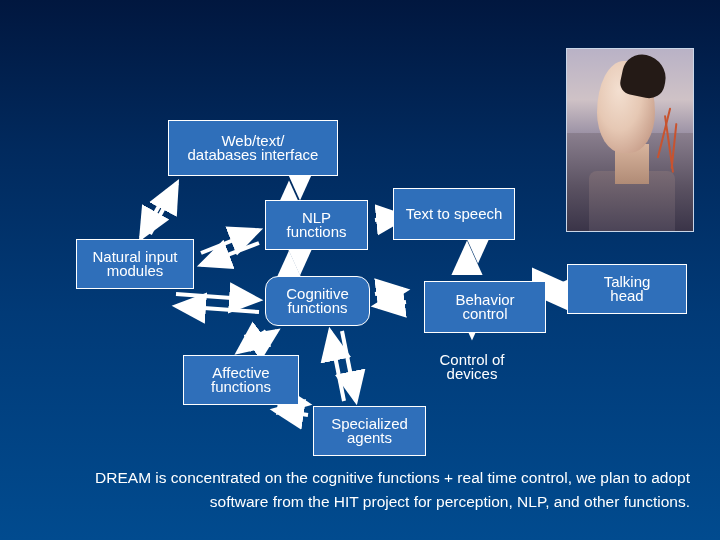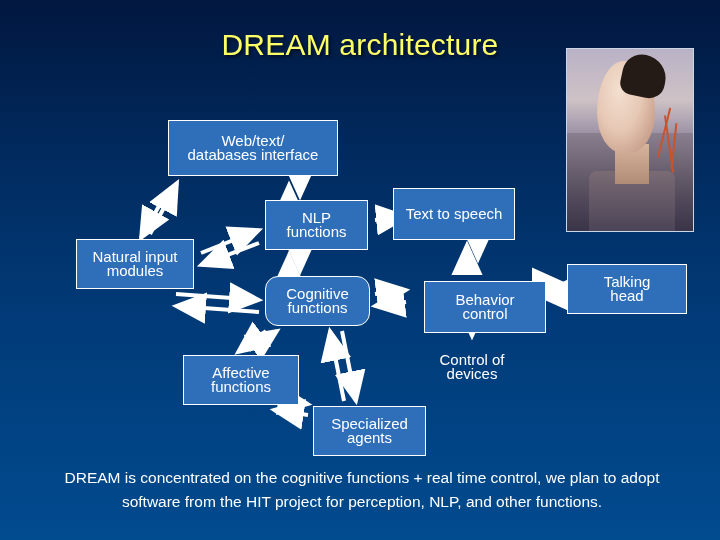--- a/index.html
+++ b/index.html
@@ -118,37 +118,36 @@
     white-space: pre-line;
   }
   .caption {
     position: absolute;
     left: 34px;
     top: 466px;
     width: 656px;
     color: #ffffff;
     font-size: 15.5px;
     line-height: 24px;
-    text-align: center;
+    text-align: right;
   }
   svg.arrows {
     position: absolute;
     left: 0;
     top: 0;
     width: 720px;
     height: 540px;
     pointer-events: none;
   }
 </style>
 </head>
 <body>
 
 <div id="slide">
 
-  <div class="title">DREAM architecture</div>
 
   <div class="photo">
     <div class="bgband"></div>
     <div class="bgband2"></div>
     <div class="torso"></div>
     <div class="neck"></div>
     <div class="head"></div>
     <div class="hair"></div>
     <div class="wire" style="left:96px; top:58px; height:52px; transform:rotate(14deg);"></div>
     <div class="wire" style="left:101px; top:66px; height:58px; transform:rotate(-8deg);"></div>

